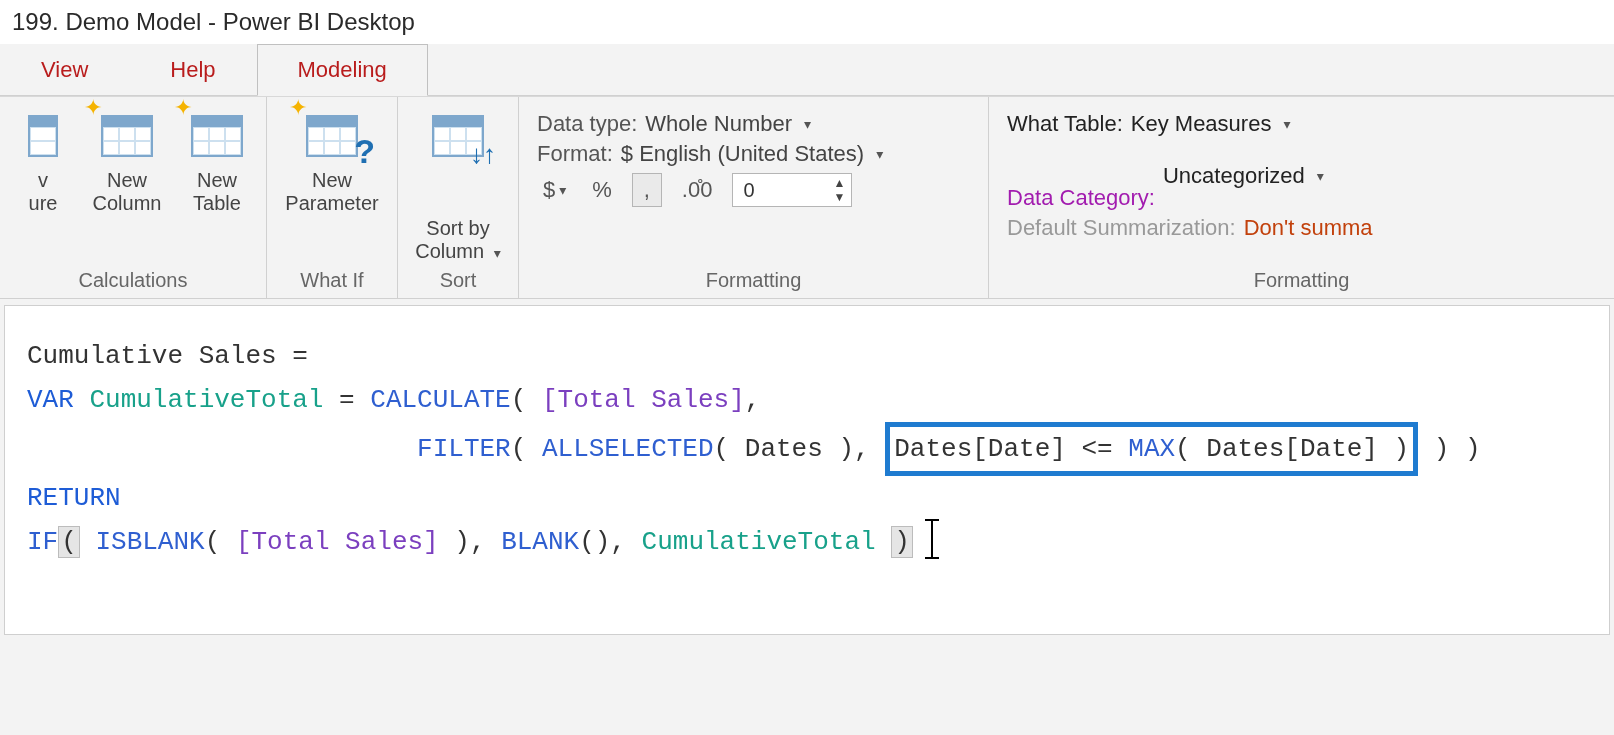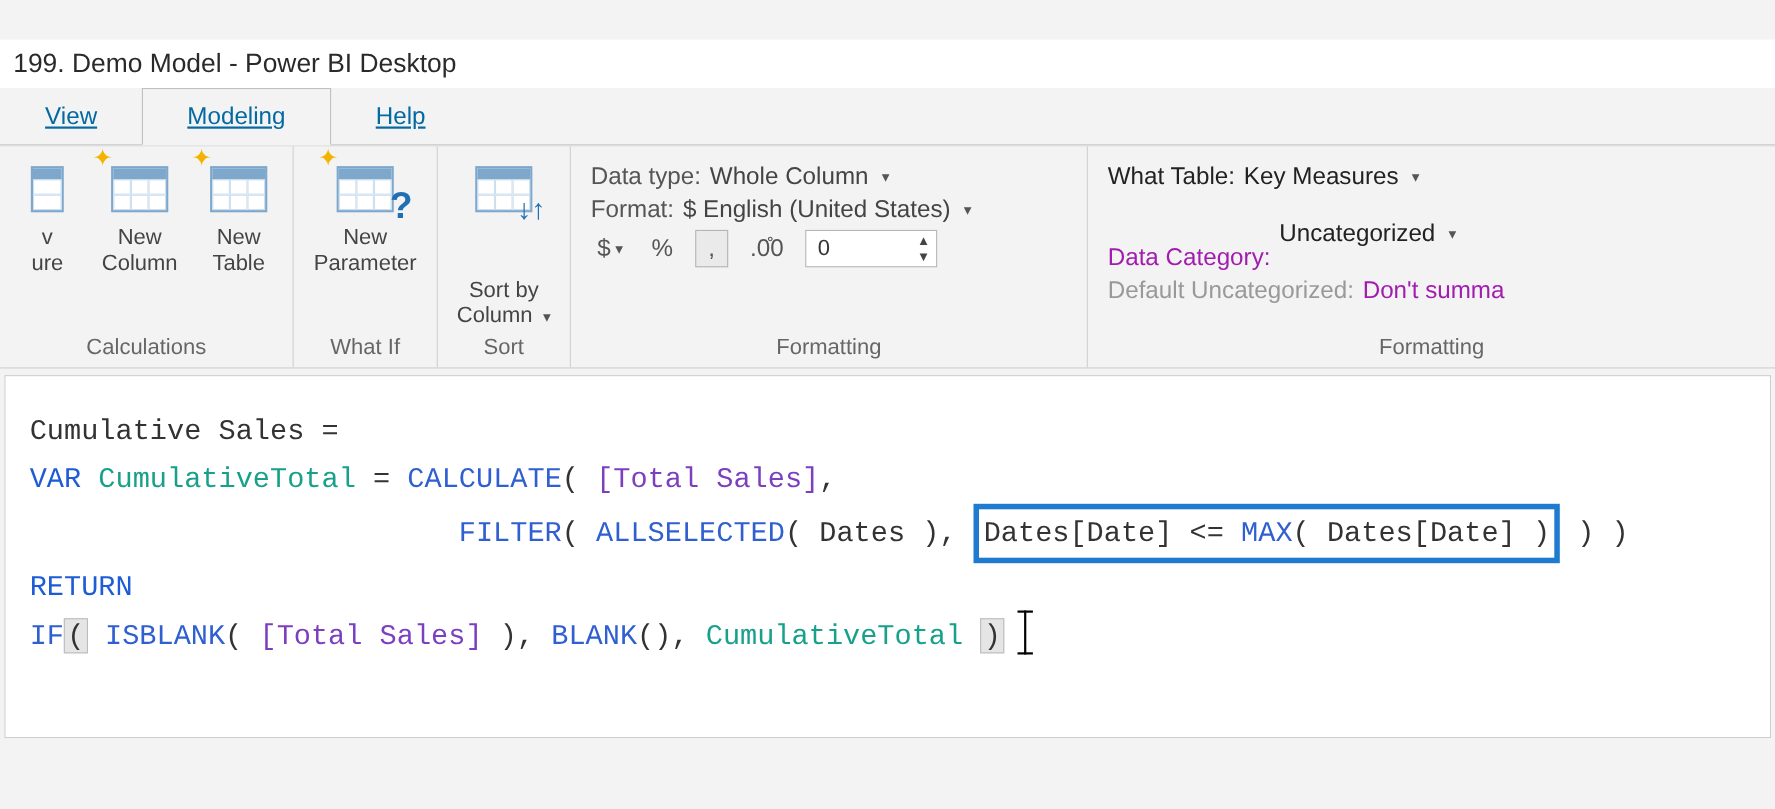--- a/index.html
+++ b/index.html
@@ -9,35 +9,33 @@
       color: #333;
       font-size: 20px;
       overflow: hidden;
     }
     .titlebar {
       background: #fff;
       padding: 8px 12px;
       font-size: 24px;
       color: #2a2a2a;
       font-weight: 400;
-      margin-top: 36px;
     }
     .tabs {
       display: flex;
       background: #f3f3f3;
       border-bottom: 1px solid #d0d0d0;
     }
     .tab {
       padding: 12px 40px;
       font-size: 22px;
-      color: #0369a1;
+      color: #b91c1c;
       cursor: pointer;
       border: 1px solid transparent;
       border-bottom: none;
-      text-decoration: underline;
     }
     .tab.active {
       background: #f3f3f3;
       border: 1px solid #c0c0c0;
       border-bottom: 1px solid #f3f3f3;
       margin-bottom: -1px;
       position: relative;
       z-index: 1;
     }
     .ribbon {
@@ -196,22 +194,22 @@
     .cursor::before{top:0;}
     .cursor::after{bottom:0;}
   </style>
 </head>
 <body>
 
 <div class="titlebar">199. Demo Model - Power BI Desktop</div>
 
 <div class="tabs">
   <div class="tab">View</div>
+  <div class="tab">Help</div>
   <div class="tab active">Modeling</div>
-  <div class="tab">Help</div>
 </div>
 
 <div class="ribbon">
 
   <div class="ribbon-group">
     <div class="ribbon-items-row">
       <div class="ribbon-item" style="min-width:40px;">
         <div class="icon-box">
           <div class="table-icon" style="width:30px;">
             <div class="hdr"></div>
@@ -320,21 +318,21 @@
 Column</span> <span class="dropdown-chevron">▾</span></span>
       </div>
     </div>
     <div class="ribbon-group-label">Sort</div>
   </div>
 
   <div class="ribbon-group formatting-group" style="flex:0 0 auto; min-width:470px;">
     <div style="flex:1;">
       <div class="fmt-line">
         <span class="fmt-label">Data type:</span>
-        <span class="fmt-val">Whole Column</span>
+        <span class="fmt-val">Whole Number</span>
         <span class="dropdown-chevron">▾</span>
       </div>
       <div class="fmt-line">
         <span class="fmt-label">Format:</span>
         <span class="fmt-val">$ English (United States)</span>
         <span class="dropdown-chevron">▾</span>
       </div>
       <div class="fmt-row3">
         <span class="fmt-btn">
             <span>$</span> 
@@ -361,22 +359,22 @@
         <span class="fmt-label" style="color:#222; font-weight:400;">What Table:</span>
         <span class="fmt-val" style="color:#222;">Key Measures</span>
         <span class="dropdown-chevron">▾</span>
       </div>
       <div class="fmt-line">
         <span class="fmt-label" style="color:#a21caf;margin-top:44px;">Data Category:</span>
         <span class="fmt-val" style="color:#222;">Uncategorized</span>
         <span class="dropdown-chevron">▾</span>
       </div>
       <div class="fmt-line" style="color:#999;">
-        <span class="fmt-label" style="color:#999;">Default Uncategorized:</span>
-        <span class="fmt-val" style="color:#a21caf;">Don't summa</span>
+        <span class="fmt-label" style="color:#999;">Default Summarization:</span>
+        <span class="fmt-val" style="color:#c2410c;">Don't summa</span>
       </div>
     </div>
     <div class="ribbon-group-label" style="align-self:center;">Formatting</div>
   </div>
 
 </div>
 
 <div class="formula-editor"><span>Cumulative Sales</span><span class="op"> = </span>
 <span class="kw-var">VAR</span> <span class="ident">CumulativeTotal</span> <span class="op">=</span> <span class="func">CALCULATE</span><span class="op">( </span><span class="measure">[Total Sales]</span><span class="op">,</span>
                          <span class="func">FILTER</span><span class="op">( </span><span class="func">ALLSELECTED</span><span class="op">( </span><span class="tbl">Dates</span><span class="op"> ), </span><span class="highlight-box"><span class="tbl">Dates[Date]</span><span class="op"> &lt;= </span><span class="func">MAX</span><span class="op">( </span><span class="tbl">Dates[Date]</span><span class="op"> )</span></span><span class="op"> ) )</span>

